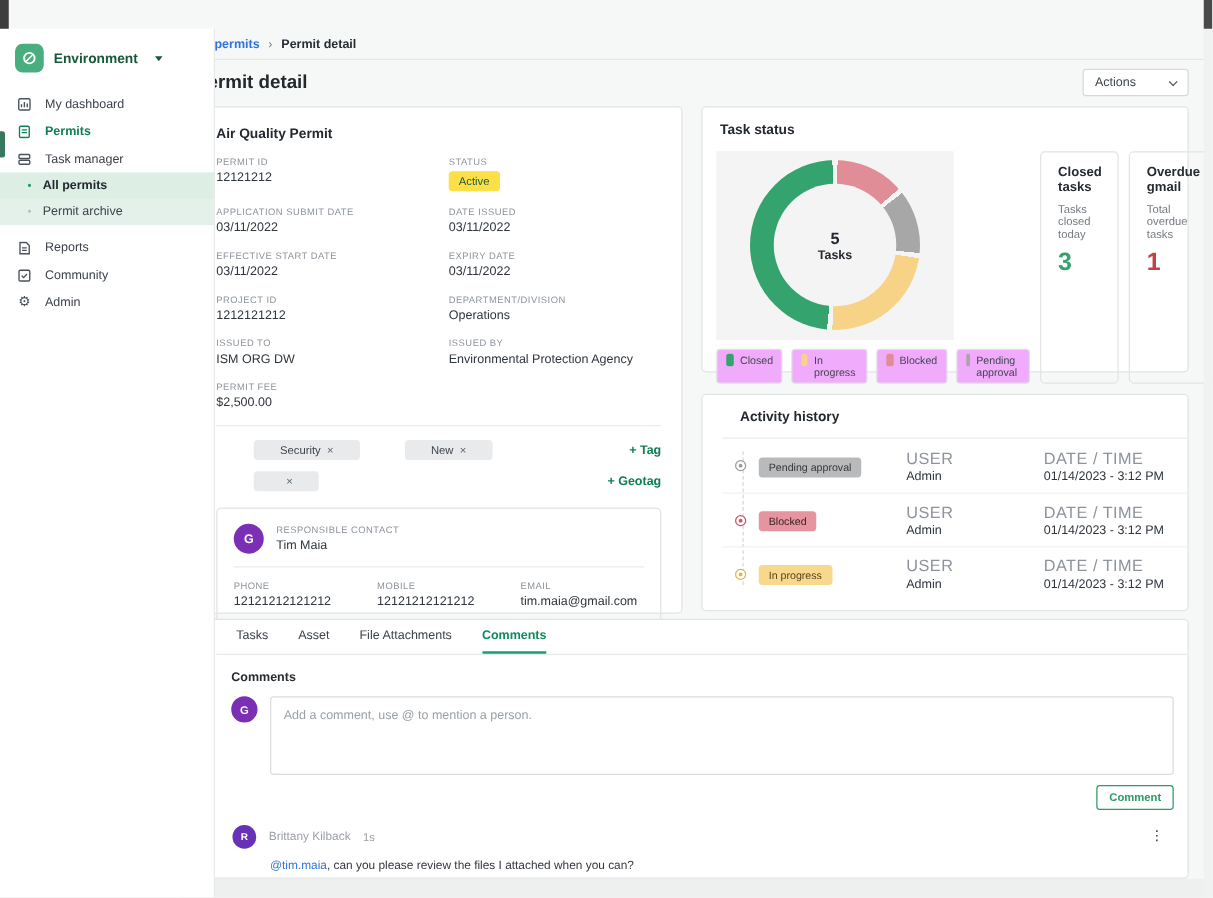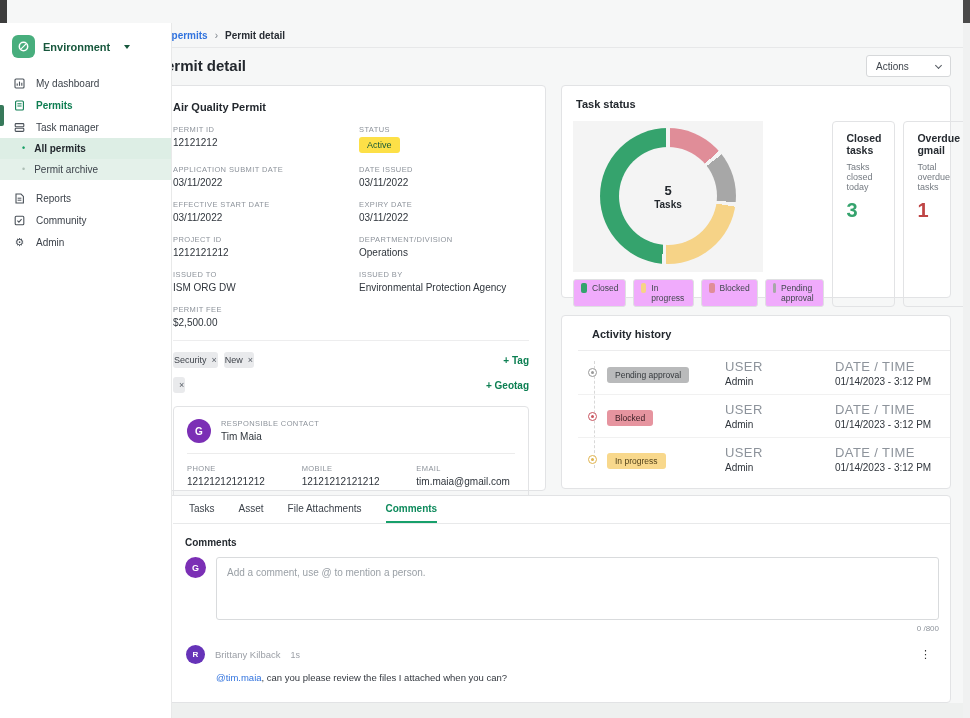--- a/index.html
+++ b/index.html
@@ -56,21 +56,21 @@
   .card-title { font-size:11px; font-weight:bold; color:#23282e; }
 
   
   .fields { display:grid; grid-template-columns:1fr 1fr; column-gap:16px; row-gap:12px; margin-top:12px; }
   .field-label { font-size:7.5px; letter-spacing:.4px; color:#8d939b; text-transform:uppercase; }
   .field-value { font-size:10px; color:#2f353c; margin-top:3px; }
   .field-value.badge { display:inline-block; background:#fde047; color:#175936; font-size:9px; padding:3px 8px; border-radius:3px;text-align:center; }
 
   .tags-section { margin-top:12px; border-top:1px solid #ededee; padding-top:11px; }
   .tag-row { display:flex; align-items:center; gap:6px; margin-bottom:9px; }
-  .chip { display:inline-flex; align-items:center; background:#e9eaec; border-radius:3px; padding:3px 1px; font-size:9px; color:#3f444b; }
+  .chip { display:inline-flex; align-items:center; background:#e9eaec; border-radius:3px; padding:3px 21px; font-size:9px; color:#3f444b;margin-left:30px; }
   .chip .x { color:#5a6069; margin-left:5px; font-size:9px; cursor:pointer; }
   .chip:empty { display:none; }
   .add-link { margin-left:auto; color:#0c7f52; font-size:10px; font-weight:bold; cursor:pointer; }
 
   .contact-card { margin-top:13px; border:1px solid #e2e3e5; border-radius:4px; padding:12px 13px; }
   .contact-header { display:flex; align-items:flex-start; gap:10px; border-bottom:1px solid #ececec; padding-bottom:10px; margin-bottom:10px; }
   .avatar-md { width:24px; height:24px; border-radius:50%; background:#7b2fb5; color:#fff; font-size:10px; font-weight:bold; display:flex; align-items:center; justify-content:center; flex:none; }
   .contact-grid { display:grid; grid-template-columns:1fr 1fr 1fr; column-gap:16px; row-gap:10px; }
 
   
@@ -446,21 +446,23 @@
           <div class="tab">File Attachments</div>
 
           <div class="tab active">Comments</div>
         </div>
       <div class="comments-section">
         <div class="comments-label">Comments</div>
         <div class="composer">
           <div class="avatar-sm">G</div>
           <textarea placeholder="Add a comment, use @ to mention a person." style=""></textarea>
         </div>
-        <div class="counter">0 /800</div>
+        <div class="btn-row">
+          <button class="comment-btn">Comment</button>
+        </div>
         <div class="comment-item">
           <div class="comment-head">
             <div class="avatar-xs">R</div>
             <span class="comment-author">Brittany Kilback</span>
             <span class="comment-time">1s</span>
             <span class="kebab">⋮</span>
           </div>
           <div class="comment-text">
             <span class="mention">@tim.maia</span><span>, can you please review the files I attached when you can?</span>
           </div>

